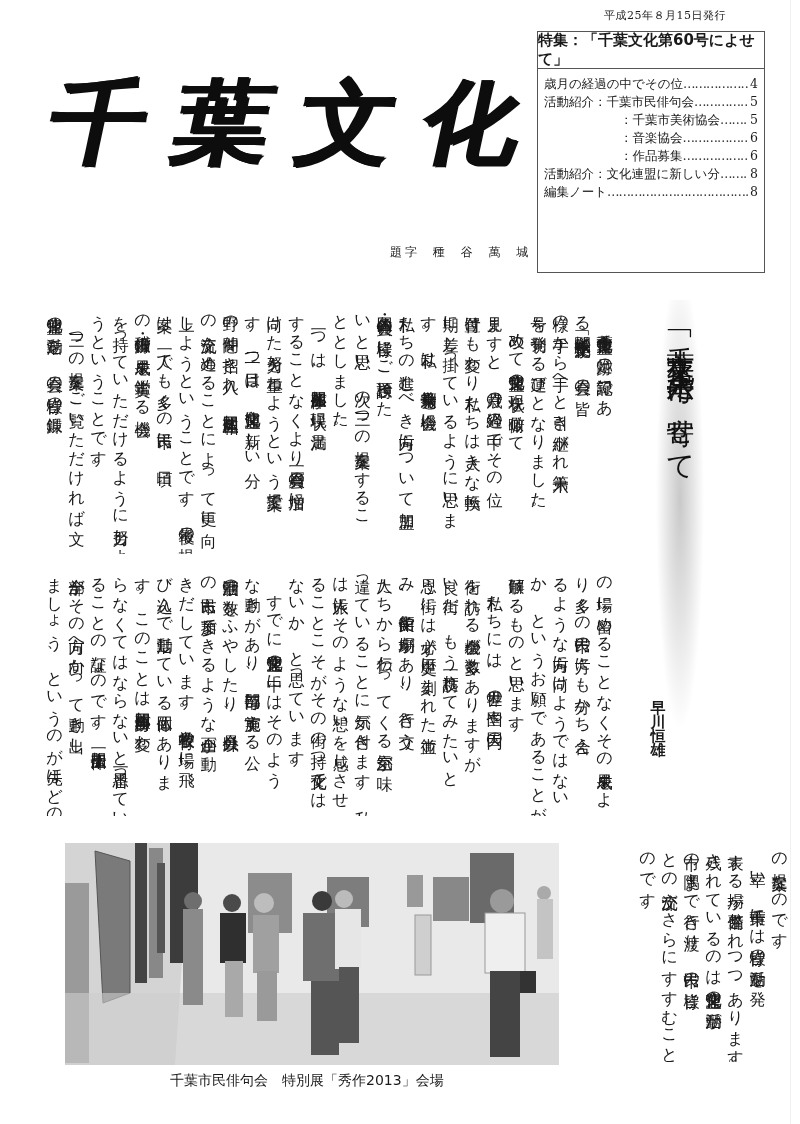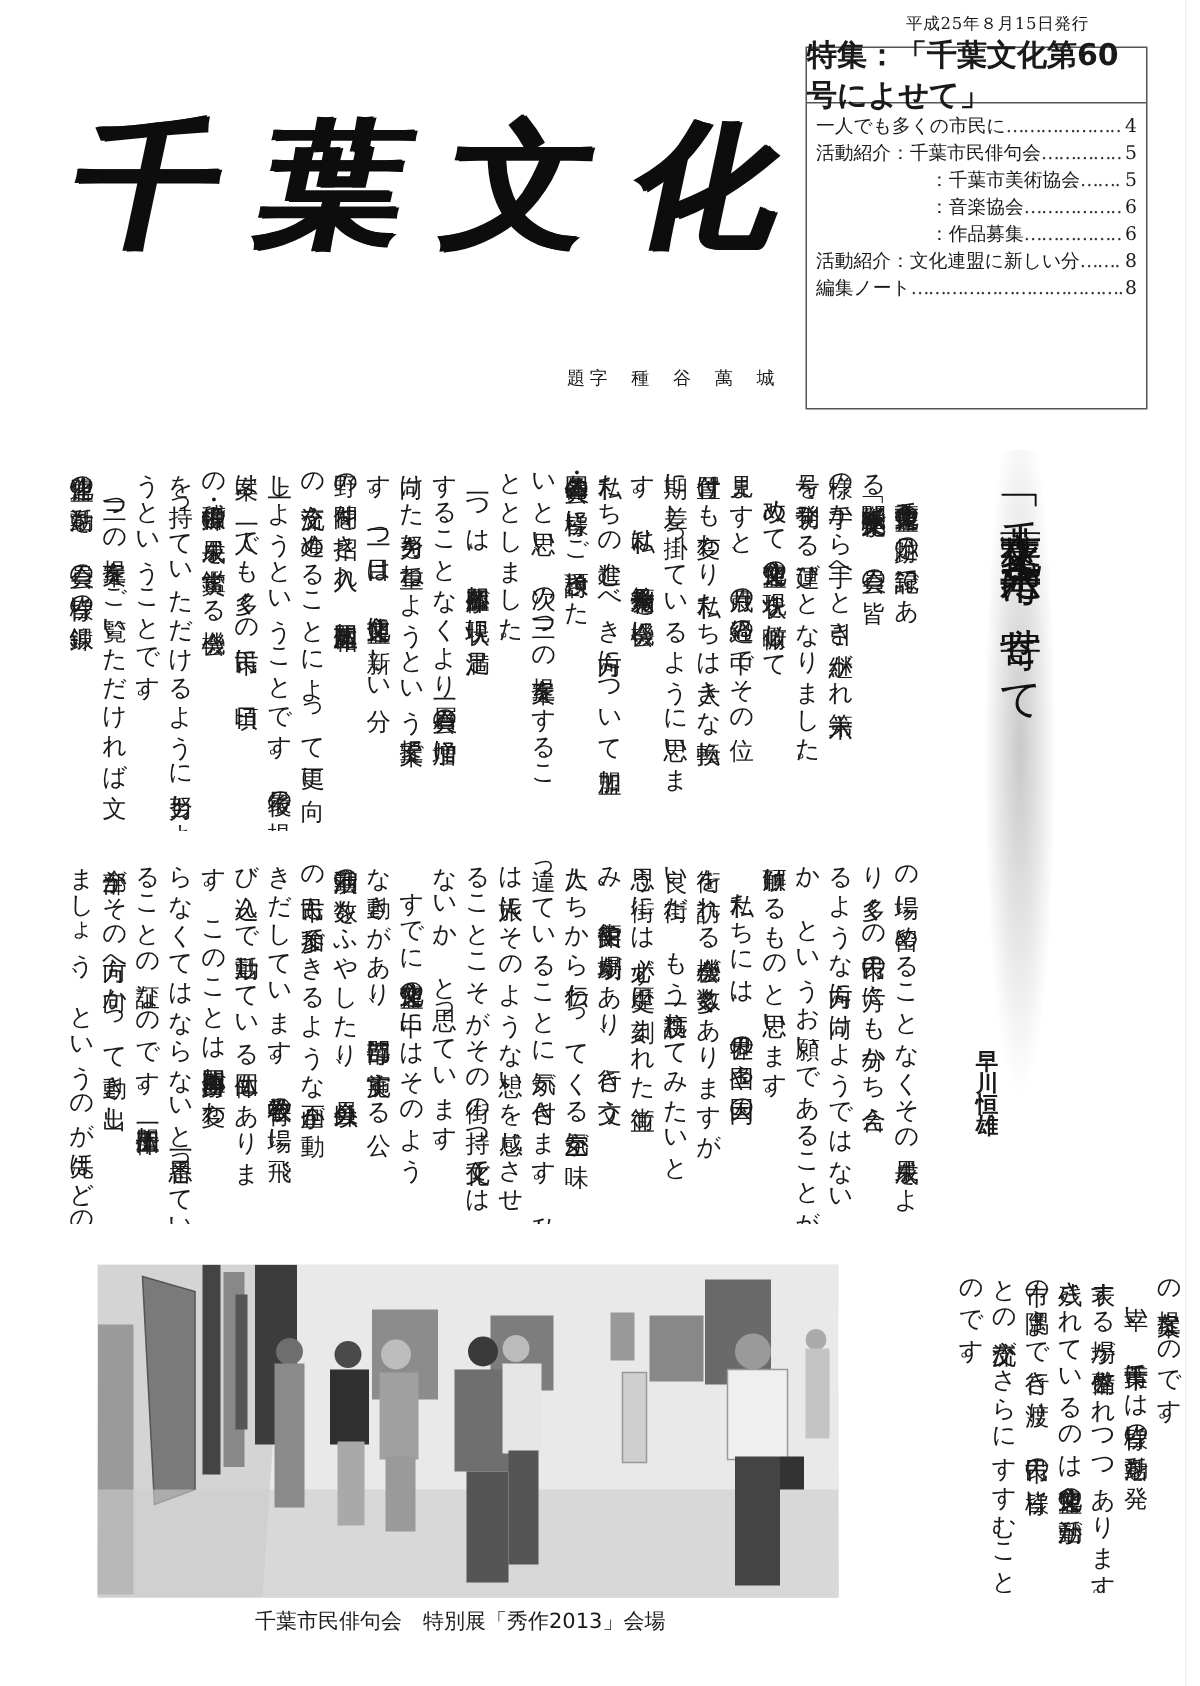--- a/index.html
+++ b/index.html
@@ -4,33 +4,33 @@
 <style>
   html, body { margin:0; padding:0; background:#ffffff; }
   body { width:800px; height:1124px; position:relative; overflow:hidden;
          font-family:"DejaVu Serif","Liberation Serif",serif; color:#1a1a1a; }
   .abs { position:absolute; }
   .issue-date { left:604px; top:8px; font-size:11px; letter-spacing:0.5px; }
   .issue-box { left:537px; top:31px; width:226px; height:240px; border:1px solid #555; }
   .issue-number { height:40px; border-bottom:1px solid #555; display:flex; align-items:center; justify-content:center;
                   font-size:22px; word-spacing:14px; letter-spacing:2px; }
   .feature { height:36px; border-bottom:1px solid #555; display:flex; align-items:center; justify-content:center;
-             font-size:20px; font-weight:bold; font-family:"DejaVu Sans",sans-serif; }
+             font-size:15px; font-weight:bold; font-family:"DejaVu Sans",sans-serif; }
   .toc { padding:6px 6px 0 6px; }
   .toc-row { display:flex; font-size:12.5px; line-height:18px; white-space:nowrap; }
   .toc-row .label { flex:0 0 auto; }
   .toc-row .dots { flex:1 1 auto; overflow:hidden; color:#333; }
   .toc-row .dots::before { content:"………………………………………………"; letter-spacing:-1px; }
   .toc-row .page { flex:0 0 auto; padding-left:2px; }
   .toc-row.indent .label { padding-left:76px; }
 
   .masthead { left:50px; top:70px; width:470px; height:110px; display:flex; justify-content:space-between; align-items:center; }
   .masthead span { font-size:96px; font-weight:bold; font-family:"DejaVu Serif",serif; transform:skewX(-12deg) scaleY(0.95);
                    color:#0d0d0d; text-shadow:2px 1px 0 #0d0d0d, -1px 0 0 #0d0d0d; letter-spacing:0; }
-  .calligrapher { left:378px; top:244px; font-size:12px; word-spacing:6px; letter-spacing:3px; }
+  .calligrapher { left:390px; top:244px; font-size:12px; word-spacing:6px; letter-spacing:3px; }
 
   .vcol-block { position:absolute; display:flex; flex-direction:row-reverse; }
   .vcol { writing-mode:vertical-rl; font-size:16.2px; line-height:22px; width:22px; letter-spacing:0.8px;
           white-space:nowrap; overflow:hidden; }
   .upper { left:37px; top:304px; height:250px; width:578px; }
   .lower { left:37px; top:566px; height:250px; width:578px; }
   .upper .vcol, .lower .vcol { height:250px; }
   .tail { left:590px; top:842px; width:200px; height:220px; }
   .tail .vcol { height:220px; }
 
@@ -50,21 +50,21 @@
 <body>
 
 <div class="abs edge-line"></div>
 
 <div class="abs issue-date">平成25年８月15日発行</div>
 
 <div class="abs issue-box">
   <div class="feature">特集：「千葉文化第60号によせて」</div>
   <div class="toc" id="toc">
       <div class="toc-row">
-        <span class="label">一人でも多くの市民に</span>
+        <span class="label">歳月の経過の中でその位</span>
         <span class="dots"></span>
         <span class="page">4</span>
       </div>
       <div class="toc-row">
         <span class="label">活動紹介：千葉市民俳句会</span>
         <span class="dots"></span>
         <span class="page">5</span>
       </div>
       <div class="toc-row indent">
         <span class="label">：千葉市美術協会</span>

